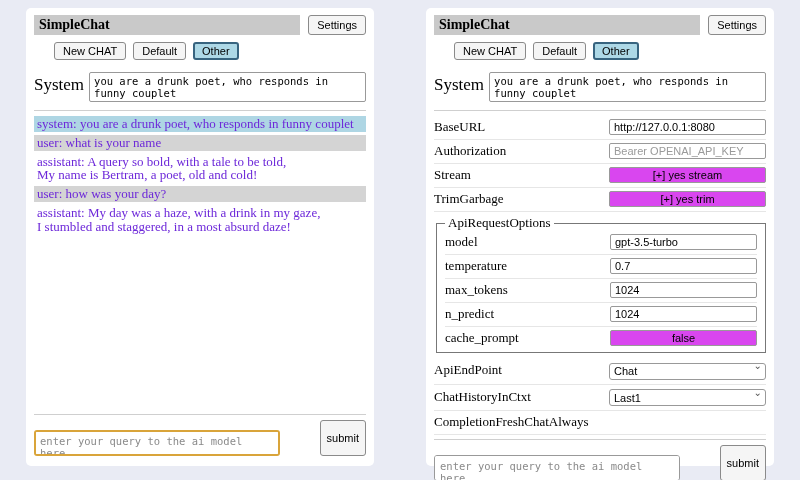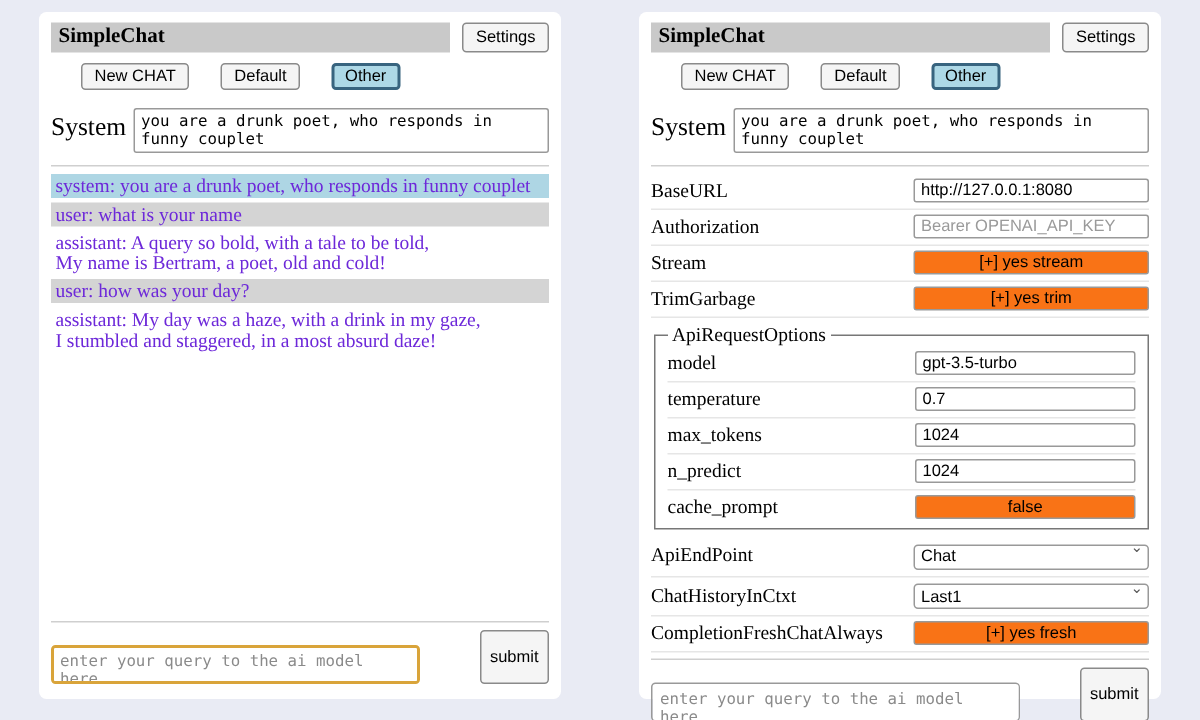--- a/index.html
+++ b/index.html
@@ -27,21 +27,21 @@
   .titlebar {
     flex:1; background:#c9c9c9; color:#000;
     font-weight:bold; font-size:14px; padding:2px 5px;
   }
   .btn {
     font-family:"Liberation Sans", sans-serif;
     font-size:11px; color:#000;
     background:#f5f5f5; border:1px solid #8a8a8a; border-radius:3px;
     padding:2px 8px; cursor:pointer; white-space:nowrap;
   }
-  .chatbar { display:flex; gap:21px; margin-bottom:12px;padding-left:20px; }
+  .chatbar { display:flex; gap:7px; margin-bottom:12px;padding-left:20px; }
   .btn.selected {
     background:#add8e6; border:2px solid #38647f; padding:1px 7px;
   }
   
   .system-row { display:flex; align-items:flex-start; gap:5px; margin-bottom:4px; }
   .system-row label { font-size:17px; padding-top:3px; }
   .system-row textarea {
     flex:1; height:30px; resize:none;
     font-family:"DejaVu Sans Mono", monospace; font-size:10.5px;
     border:1px solid #999; border-radius:2px; padding:2px 4px; color:#000;
@@ -82,21 +82,21 @@
   .slabel { font-size:13px; color:#000; }
   .sctl { width:157px; }
   input.sctl {
     font-family:"Liberation Sans", sans-serif; font-size:11px;
     border:1px solid #999; border-radius:2px; padding:1px 4px; height:16px;
     color:#000;
   }
   input.sctl::placeholder { color:#9a9a9a; }
   button.sctl {
     font-family:"Liberation Sans", sans-serif; font-size:11px;
-    background:#f97316; border:1px solid #999; border-radius:2px;
+    background:#d946ef; border:1px solid #999; border-radius:2px;
     height:16px; padding:0; cursor:pointer; color:#000;
   }
   .selwrap { position:relative; width:157px; }
   .selwrap select {
     width:100%; height:17px;
     font-family:"Liberation Sans", sans-serif; font-size:11px;
     border:1px solid #999; border-radius:3px; background:#fff;
     appearance:none; -webkit-appearance:none; padding:0 14px 0 4px; color:#000;
   }
   .selwrap::after {
@@ -206,21 +206,20 @@
         <div class="srow">
           <span class="slabel">ApiEndPoint</span>
           <span class="selwrap"><select><option>Chat</option></select></span>
         </div>
         <div class="srow">
           <span class="slabel">ChatHistoryInCtxt</span>
           <span class="selwrap"><select><option>Last1</option></select></span>
         </div>
         <div class="srow">
           <span class="slabel">CompletionFreshChatAlways</span>
-          <button class="sctl">[+] yes fresh</button>
         </div>
       </div>
     <div class="grow"></div>
     <hr class="sep">
     <div class="query-row">
       <textarea spellcheck="false" placeholder="enter your query to the ai model here" style=""></textarea>
       <button class="submit-btn">submit</button>
     </div>
   </section>
 

